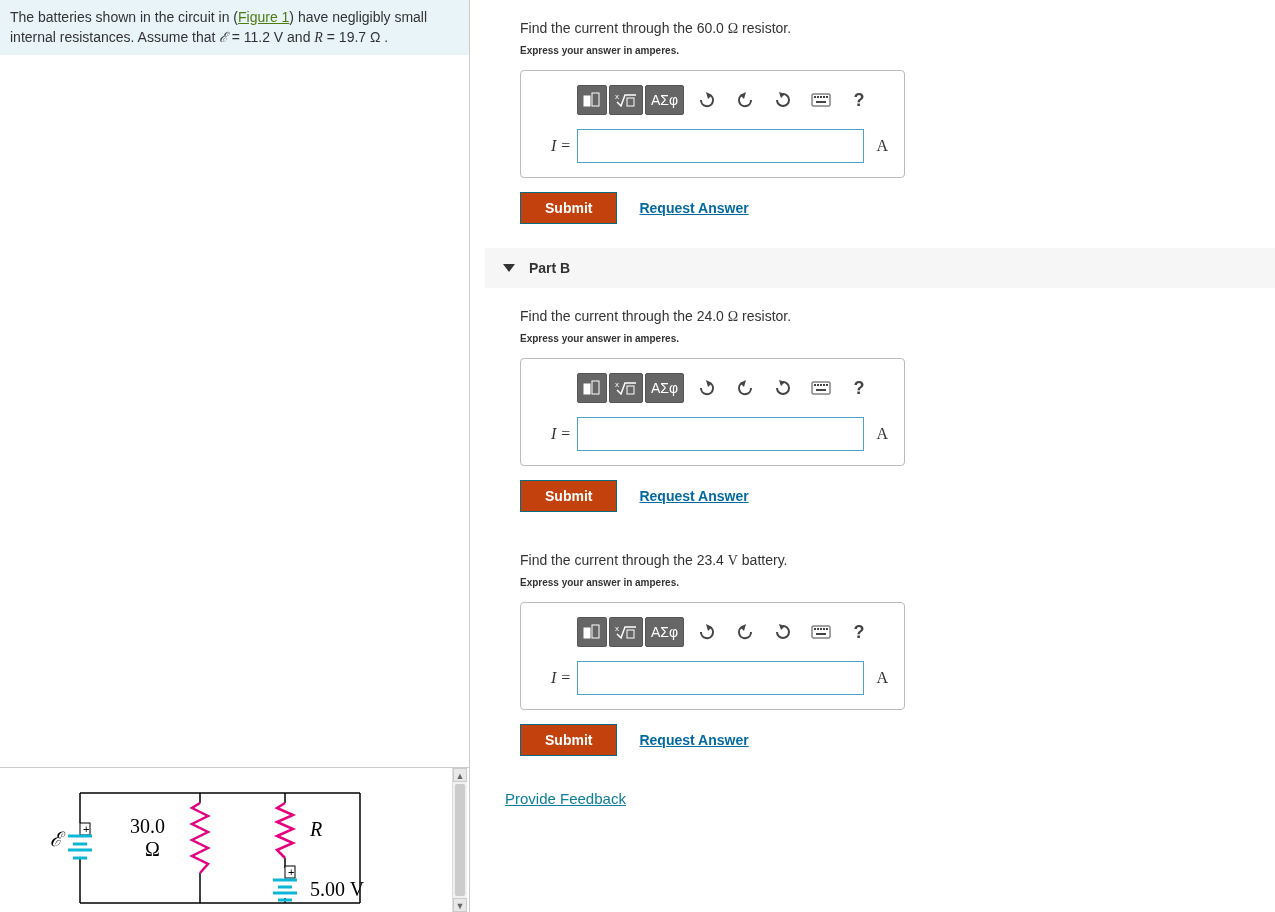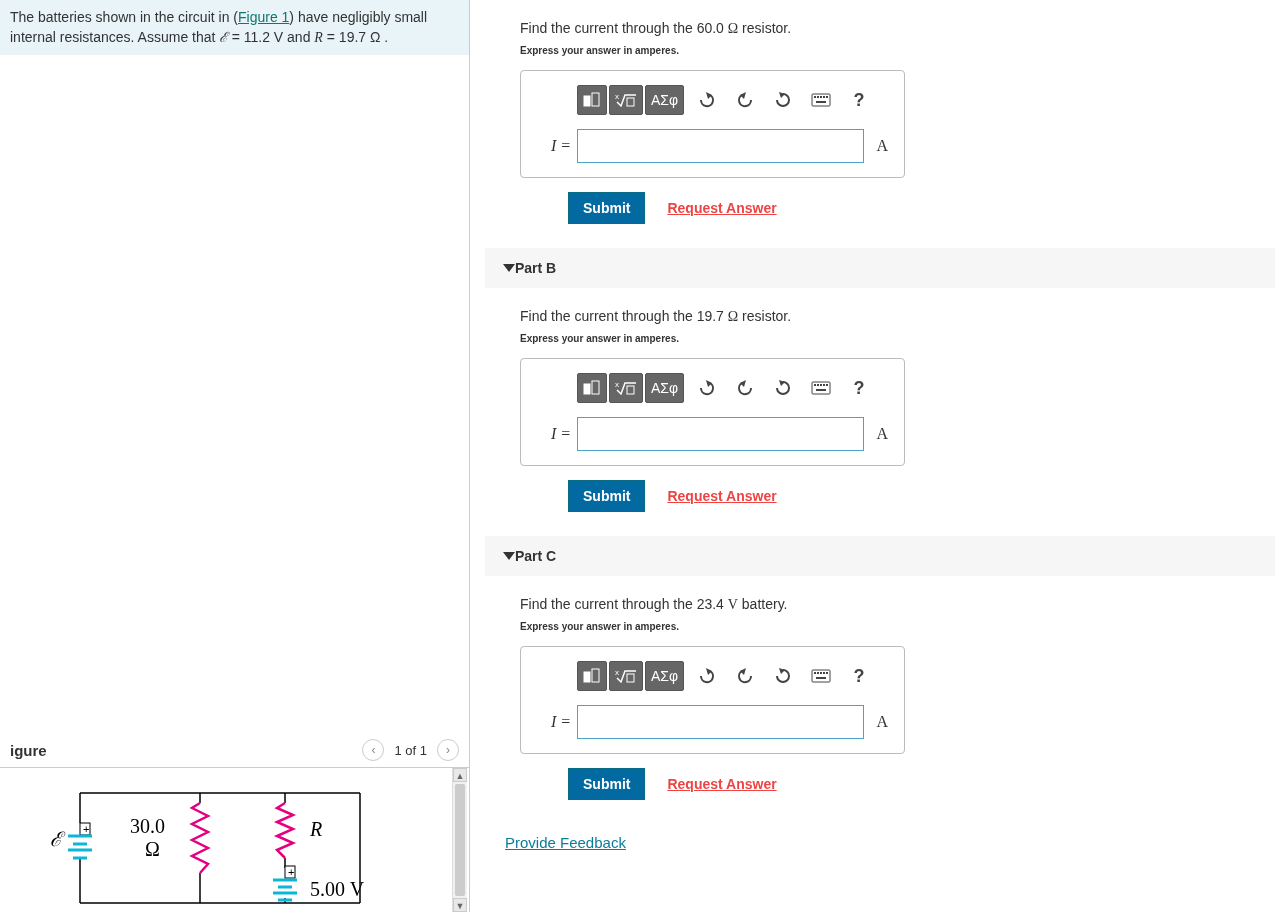--- a/index.html
+++ b/index.html
@@ -1,74 +1,66 @@
 <!DOCTYPE html>
 <html><head>
 <meta charset="utf-8">
 <style>
   * { box-sizing: border-box; margin: 0; padding: 0; }
   body { font-family: Arial, Helvetica, sans-serif; font-size: 14px; color: #333; background: #fff; }
   .container { display: flex; min-height: 912px; }
   .left-panel { width: 470px; border-right: 1px solid #ccc; position: relative; }
   .problem-text { background: #e8f4f8; padding: 8px 10px; font-size: 14px; line-height: 1.4; }
-  .problem-text a { color: #0f766e; text-decoration: underline; }
+  .problem-text a { color: #4d7c0f; text-decoration: underline; }
   .problem-text .ital { font-style: italic; font-family: 'Times New Roman', serif; }
   .figure-section { position: absolute; bottom: 0; left: 0; right: 0; }
   .figure-header { display: flex; justify-content: space-between; align-items: center; padding: 6px 10px; font-size: 15px; }
   .figure-header .title { font-weight: bold; }
   .fig-nav { display: flex; align-items: center; gap: 10px; font-size: 13px; }
   .fig-nav .navbtn { width: 22px; height: 22px; border: 1px solid #ccc; border-radius: 11px; display: flex; align-items: center; justify-content: center; color: #888; cursor: pointer; font-size:12px;}
   .figure-body { border-top: 1px solid #ccc; padding: 10px 20px 0 20px; position: relative; height: 145px; overflow:hidden;}
   .scrollbar { position: absolute; right: 2px; top: 0; bottom: 0; width: 15px; background: #f0f0f0; border-left:1px solid #ddd;}
   .scroll-arrow { height: 14px; background: #e8e8e8; text-align:center; font-size:9px; color:#666; line-height:14px; border:1px solid #ccc;}
   .scroll-thumb { position:absolute; top:16px; bottom:16px; left:2px; right:2px; background:#ccc; border-radius:2px;}
   .right-panel { flex: 1; padding: 0 0 20px 15px; }
-  .part-header { background: #f6f6f6; padding: 12px 18px; display:flex; align-items:center; gap:0; margin-top: 4px;}
+  .part-header { background: #f6f6f6; padding: 12px 18px; display:flex; align-items:center; gap:14px; margin-top: 4px;}
   .caret { border-top: 8px solid #333; border-left: 6px solid transparent; border-right: 6px solid transparent; width:0; height:0;}
   .part-header .label { font-weight: bold; font-size: 14px; }
   .part-body { padding: 8px 18px 20px 35px; }
   .prompt { font-size: 14px; margin-top: 12px; margin-bottom: 8px; }
   .instr { font-weight: bold; margin-bottom: 14px; font-size:10px;}
   .answer-box { border: 1px solid #bbb; border-radius: 4px; padding: 14px 16px; width: 385px; }
   .toolbar { display: flex; gap: 2px; margin-bottom: 14px; padding-left: 40px; align-items:center;}
   .tbtn { height: 30px; min-width: 30px; border: 1px solid #555; border-radius: 2px; display:flex; align-items:center; justify-content:center; font-size:14px; cursor:pointer; padding:0 5px;}
   .tbtn.dark { background: #666; color: #fff; border-color:#555;}
   .tbtn.light { background: #fff; color: #444; border: none; margin-left: 6px;}
   .tbtn.help { font-weight: bold; font-size: 18px;}
   .input-row { display: flex; align-items: center; }
   .input-row .var { font-style: italic; font-family: 'Times New Roman', serif; font-size: 16px; margin-right: 6px; width:34px; text-align:right;}
   .input-row input { flex: 1; height: 34px; border: 1px solid #4ba3c3; padding: 4px 8px; font-size: 14px; }
   .input-row .unit { margin-left: 12px; font-family: 'Times New Roman', serif; font-size: 16px;}
   .actions { margin-top: 14px; display: flex; align-items: center; gap: 22px;}
-  .submit-btn { background: #0369a1; color: #fff; border: 1px solid #096a84; padding: 7px 14px; font-size: 14px; cursor: pointer; font-weight:bold;margin-left:48px;}
-  .req-link { color: #ef4444; text-decoration: underline; cursor: pointer; font-size: 14px; font-weight:bold;}
+  .submit-btn { background: #c2410c; color: #fff; border: 1px solid #096a84; padding: 7px 24px; font-size: 14px; cursor: pointer; font-weight:bold;}
+  .req-link { color: #0369a1; text-decoration: underline; cursor: pointer; font-size: 14px; font-weight:bold;}
   .feedback { color: #0b7d9b; text-decoration: underline; cursor: pointer; font-size: 15px; margin-left: 20px; margin-top: 14px; display:inline-block;}
   .omega { font-family: 'Times New Roman', serif; }
   svg.circuit { display:block;}
   .tbtn svg { display:block;}
 </style>
 </head>
 <body>
 
 <div class="container">
 
   <div class="left-panel">
     <div class="problem-text">
       <span>The batteries shown in the circuit in (</span><a href="#">Figure 1</a><span>) have negligibly small internal resistances. Assume that </span><span class="ital">ℰ</span><span> = 11.2 V</span><span> and </span><span class="ital">R</span><span> = 19.7 Ω .</span>
     </div>
 
     <div class="figure-section">
-      <div class="figure-header">
-        <span class="title">igure</span>
-        <div class="fig-nav">
-          <span class="navbtn">‹</span>
-          <span>1 of 1</span>
-          <span class="navbtn">›</span>
-        </div>
-      </div>
       <div class="figure-body">
         <svg class="circuit" width="380" height="135">
 
           <line x1="60" y1="15" x2="340" y2="15" stroke="#000" stroke-width="1.5"></line>
           <line x1="60" y1="15" x2="60" y2="45" stroke="#000" stroke-width="1.5"></line>
           <line x1="60" y1="80" x2="60" y2="125" stroke="#000" stroke-width="1.5"></line>
           <line x1="60" y1="125" x2="340" y2="125" stroke="#000" stroke-width="1.5"></line>
           <line x1="340" y1="15" x2="340" y2="125" stroke="#000" stroke-width="1.5"></line>
 
           <line x1="180" y1="15" x2="180" y2="25" stroke="#000" stroke-width="1.5"></line>
@@ -173,21 +165,21 @@
       <button class="submit-btn">Submit</button>
       <a class="req-link">Request Answer</a>
     </div>
   </div>
         <div class="part-header">
       <span class="caret"></span>
       <span class="label">Part B</span>
     </div>
         <div class="part-body">
     <div class="prompt">
-      <span>Find the current through the 19.7 </span><span class="omega">Ω</span><span> resistor.</span>
+      <span>Find the current through the 24.0 </span><span class="omega">Ω</span><span> resistor.</span>
     </div>
     <div class="instr">Express your answer in amperes.</div>
     <div class="answer-box">
       <div class="toolbar">
     <span class="tbtn dark">
       <svg width="18" height="16">
                   <rect x="1" y="4" width="6" height="10" fill="#fff" stroke="#fff"></rect>
                   <rect x="9" y="1" width="7" height="13" fill="none" stroke="#fff"></rect>
                 </svg>
     </span>
@@ -234,24 +226,20 @@
         <span class="var">I =</span>
         <input type="text" style="">
         <span class="unit">A</span>
       </div>
     </div>
     <div class="actions">
       <button class="submit-btn">Submit</button>
       <a class="req-link">Request Answer</a>
     </div>
   </div>
-        <div class="part-header">
-      <span class="caret"></span>
-      <span class="label">Part C</span>
-    </div>
         <div class="part-body">
     <div class="prompt">
       <span>Find the current through the 23.4 </span><span class="omega">V</span><span> battery.</span>
     </div>
     <div class="instr">Express your answer in amperes.</div>
     <div class="answer-box">
       <div class="toolbar">
     <span class="tbtn dark">
       <svg width="18" height="16">
                   <rect x="1" y="4" width="6" height="10" fill="#fff" stroke="#fff"></rect>

